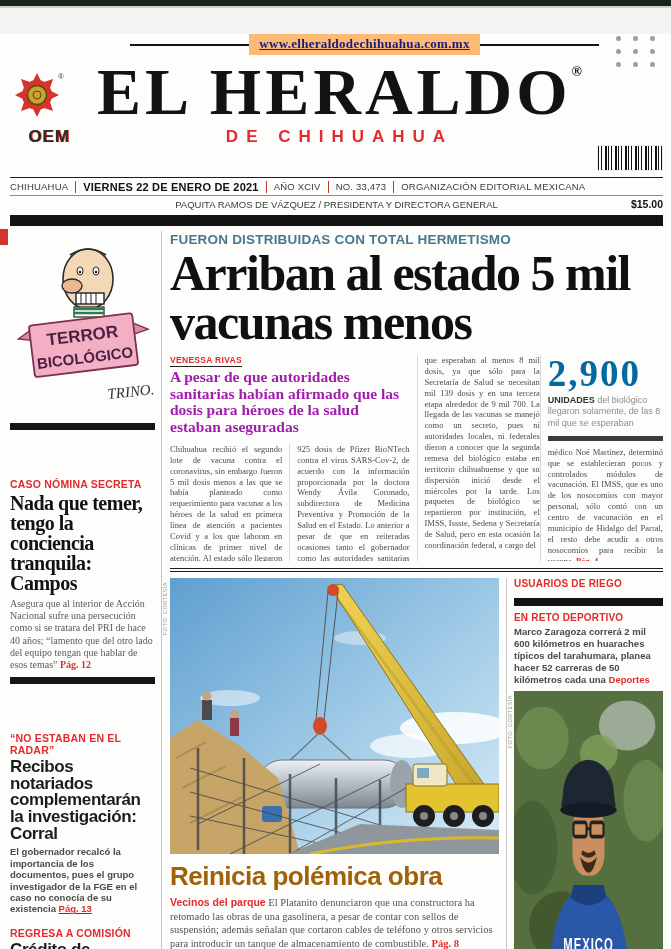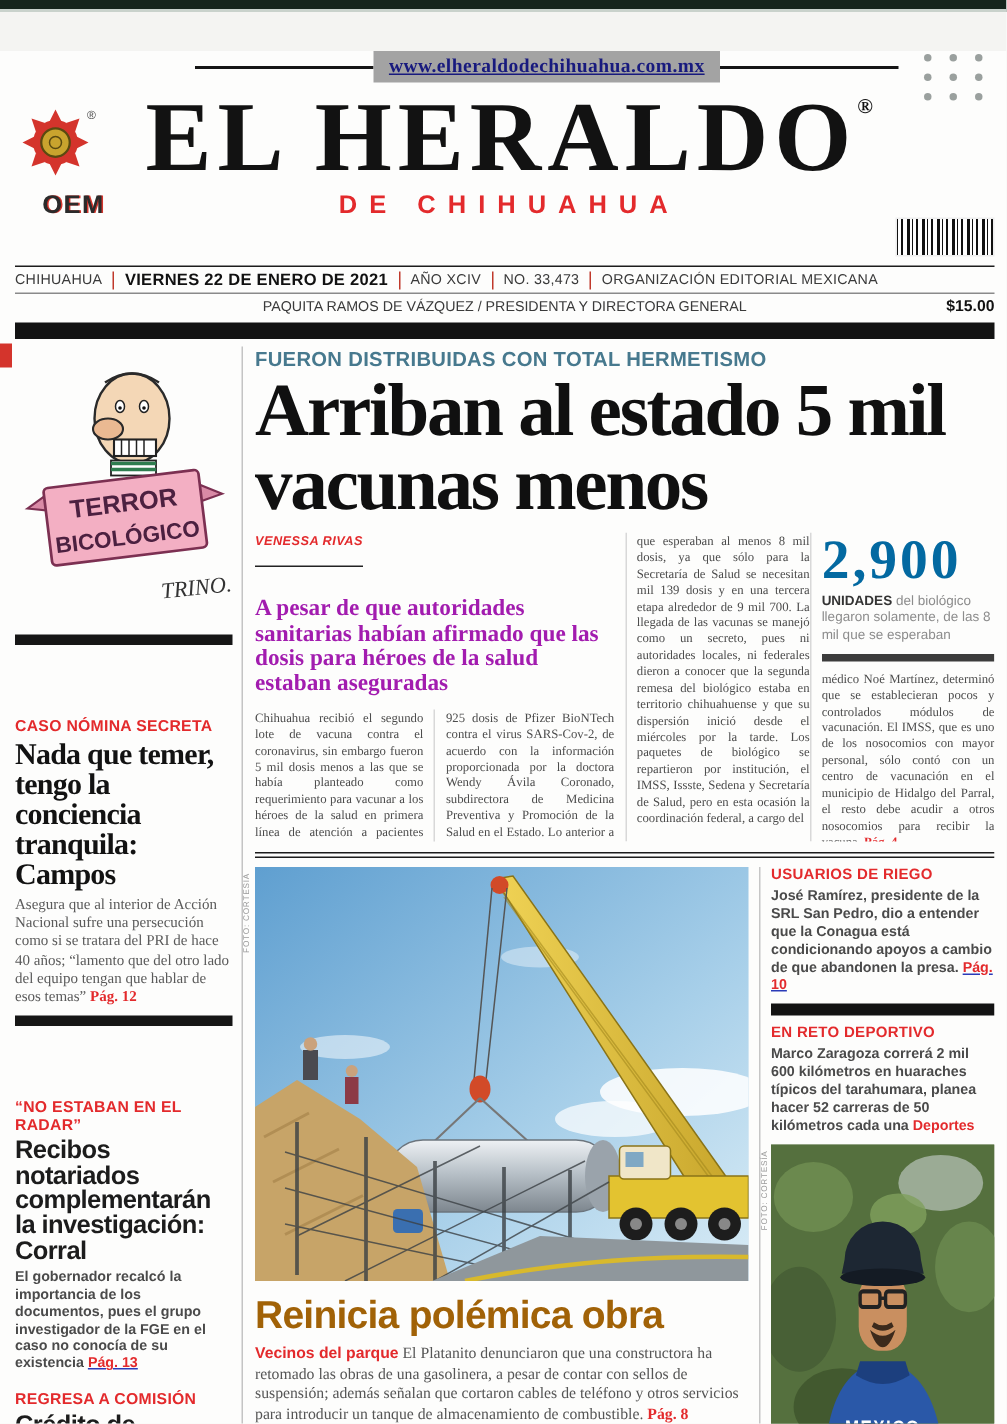--- a/index.html
+++ b/index.html
@@ -4,21 +4,21 @@
 <style>
   * { margin:0; padding:0; box-sizing:border-box; }
   html,body { width:671px; height:949px; }
   body { background:#f4f4f2; font-family:"Liberation Sans",sans-serif; position:relative; overflow:hidden; color:#222; }
   .top-edge { height:8px; background:#16251c; border-bottom:2px solid #c9d2cc; }
   .page { padding:0 8px 0 10px; background:#fdfdfc; height:939px; }
 
   
   .url-row { display:flex; align-items:center; margin:26px 64px 0 120px; }
   .url-line { flex:1; height:2px; background:#151515; }
-  .url-banner { background:#a3a3a3; padding:2px 10px 3px; font-weight:bold; font-size:13px; color:#181a7e; text-decoration:underline; letter-spacing:.3px; font-family:"Liberation Serif",serif; cursor:pointer; }
+  .url-banner { background:#fdba74; padding:2px 10px 3px; font-weight:bold; font-size:13px; color:#181a7e; text-decoration:underline; letter-spacing:.3px; font-family:"Liberation Serif",serif; cursor:pointer; }
   .dots-grid { position:absolute; top:36px; right:16px; display:grid; grid-template-columns:repeat(3,auto); gap:8px 12px; }
   .dot { width:5px; height:5px; border-radius:50%; background:#9aa09e; }
 
   .mast-row { display:flex; align-items:flex-start; margin-top:6px; }
   .oem { width:78px; text-align:center; padding-top:8px; }
   .oem-label { font-weight:bold; font-size:17px; letter-spacing:1px; color:#2b2b2b; text-shadow:1px 0 #d4342c; margin-top:-2px; }
   .mast-center { flex:1; text-align:center; }
   .mast-title { font-family:"Liberation Serif",serif; font-weight:bold; font-size:66px; line-height:.95; letter-spacing:4px; color:#121212; white-space:nowrap; }
   .mast-reg { font-size:14px; vertical-align:38px; letter-spacing:0; }
   .mast-sub { color:#e32a2c; font-weight:bold; font-size:17px; letter-spacing:8px; margin-top:3px; }
@@ -48,21 +48,21 @@
   .side-body-serif { font-family:"Liberation Serif",serif; font-size:10px; line-height:1.22; color:#5a5a5a; }
   .side-body-sans { font-weight:bold; font-size:9.5px; line-height:1.2; color:#4a4a4a; }
   .pageref { color:#e32a2c; font-weight:bold; }
   .pageref.link { text-decoration:underline; text-decoration-color:#2a3bb8; }
 
   
   .lead-kicker { color:#47798e; font-weight:bold; font-size:13.5px; letter-spacing:.2px; margin:1px 0 2px; }
   .lead-headline { font-family:"Liberation Serif",serif; font-weight:bold; font-size:50px; line-height:.97; letter-spacing:-1.5px; color:#101010; margin-bottom:9px; }
   .lead-body { display:flex; height:206px; overflow:hidden; }
   .lead-left { width:50%; padding-right:7px; }
-  .byline { color:#e32a2c; font-weight:bold; font-size:8.5px; border-bottom:1.5px solid #222; width:fit-content; padding-bottom:12px; margin-bottom:20px; letter-spacing:.3px;font-style:italic; }
+  .byline { color:#e32a2c; font-weight:bold; font-size:8.5px; border-bottom:1.5px solid #222; width:fit-content; padding-bottom:1px; margin-bottom:2px; letter-spacing:.3px; }
   .subhead { font-family:"Liberation Serif",serif; font-weight:bold; font-size:15.5px; line-height:1.08; color:#a21caf; margin-bottom:8px; }
   .two-cols { display:flex; gap:7px; }
   .two-cols > div { flex:1; }
   .news-text { font-family:"Liberation Serif",serif; font-size:8.5px; line-height:1.28; text-align:justify; color:#4c4c4c; }
   .colsep { border-left:1px solid #d8d8d8; padding-left:7px; }
   .col3 { width:25%; flex:none; }
   .col4 { width:25%; flex:none; }
   .stat-value { color:#0369a1; font-family:"Liberation Serif",serif; font-weight:bold; font-size:37px; letter-spacing:2px; line-height:1; }
   .stat-label { font-size:9px; line-height:1.25; color:#8c8c8c; margin-top:3px; }
   .stat-label b { color:#333; }
@@ -303,21 +303,20 @@
           </div>
           <div>
             <h2 class="cap-head">Reinicia polémica obra</h2>
             <p class="cap-body"><span class="lead-in">Vecinos del parque</span><span> El Platanito denunciaron que una constructora ha retomado las obras de una gasolinera, a pesar de contar con sellos de suspensión; además señalan que cortaron cables de teléfono y otros servicios para introducir un tanque de almacenamiento de combustible.</span> <span class="pageref">Pág. 8</span></p>
           </div>
         </div>
 
         <div class="right-rail">
           <div class="rail-art">
             <div class="kicker">USUARIOS DE RIEGO</div>
-            <p class="rail-body"><span>José Ramírez, presidente de la SRL San Pedro, dio a entender que la Conagua está condicionando apoyos a cambio de que abandonen la presa.</span> <span class="pageref link">Pág. 10</span></p>
           </div>
           <div class="rail-divider"></div>
           <div class="rail-art">
             <div class="kicker">EN RETO DEPORTIVO</div>
             <p class="rail-body"><span>Marco Zaragoza correrá 2 mil 600 kilómetros en huaraches típicos del tarahumara, planea hacer 52 carreras de 50 kilómetros cada una</span> <span class="pageref">Deportes</span></p>
           </div>
           <div class="runner-photo">
             <div class="vcredit">FOTO: CORTESÍA</div>
             <svg width="100%" height="100%" viewBox="0 0 158 178" preserveAspectRatio="none">
               <rect width="158" height="178" fill="#55703e"></rect>

